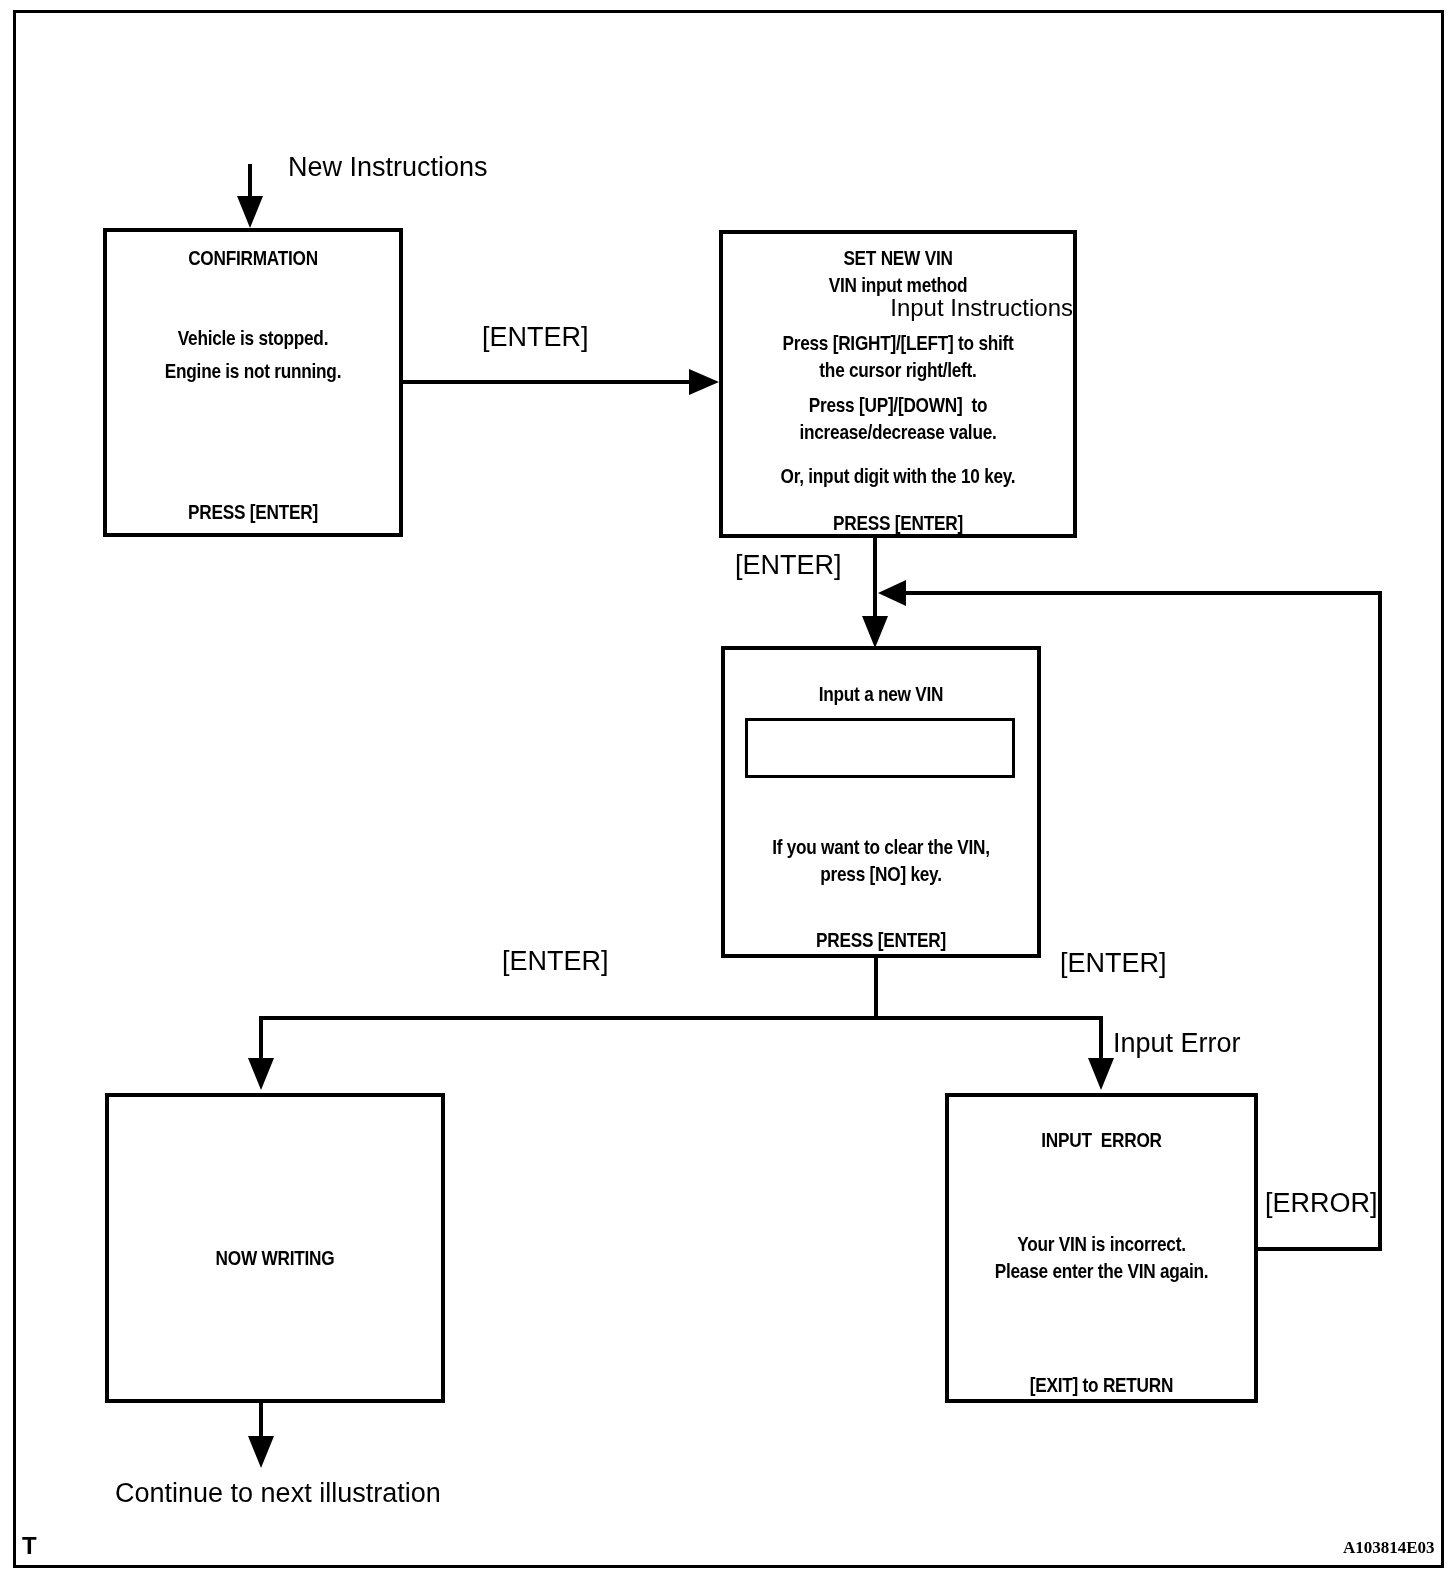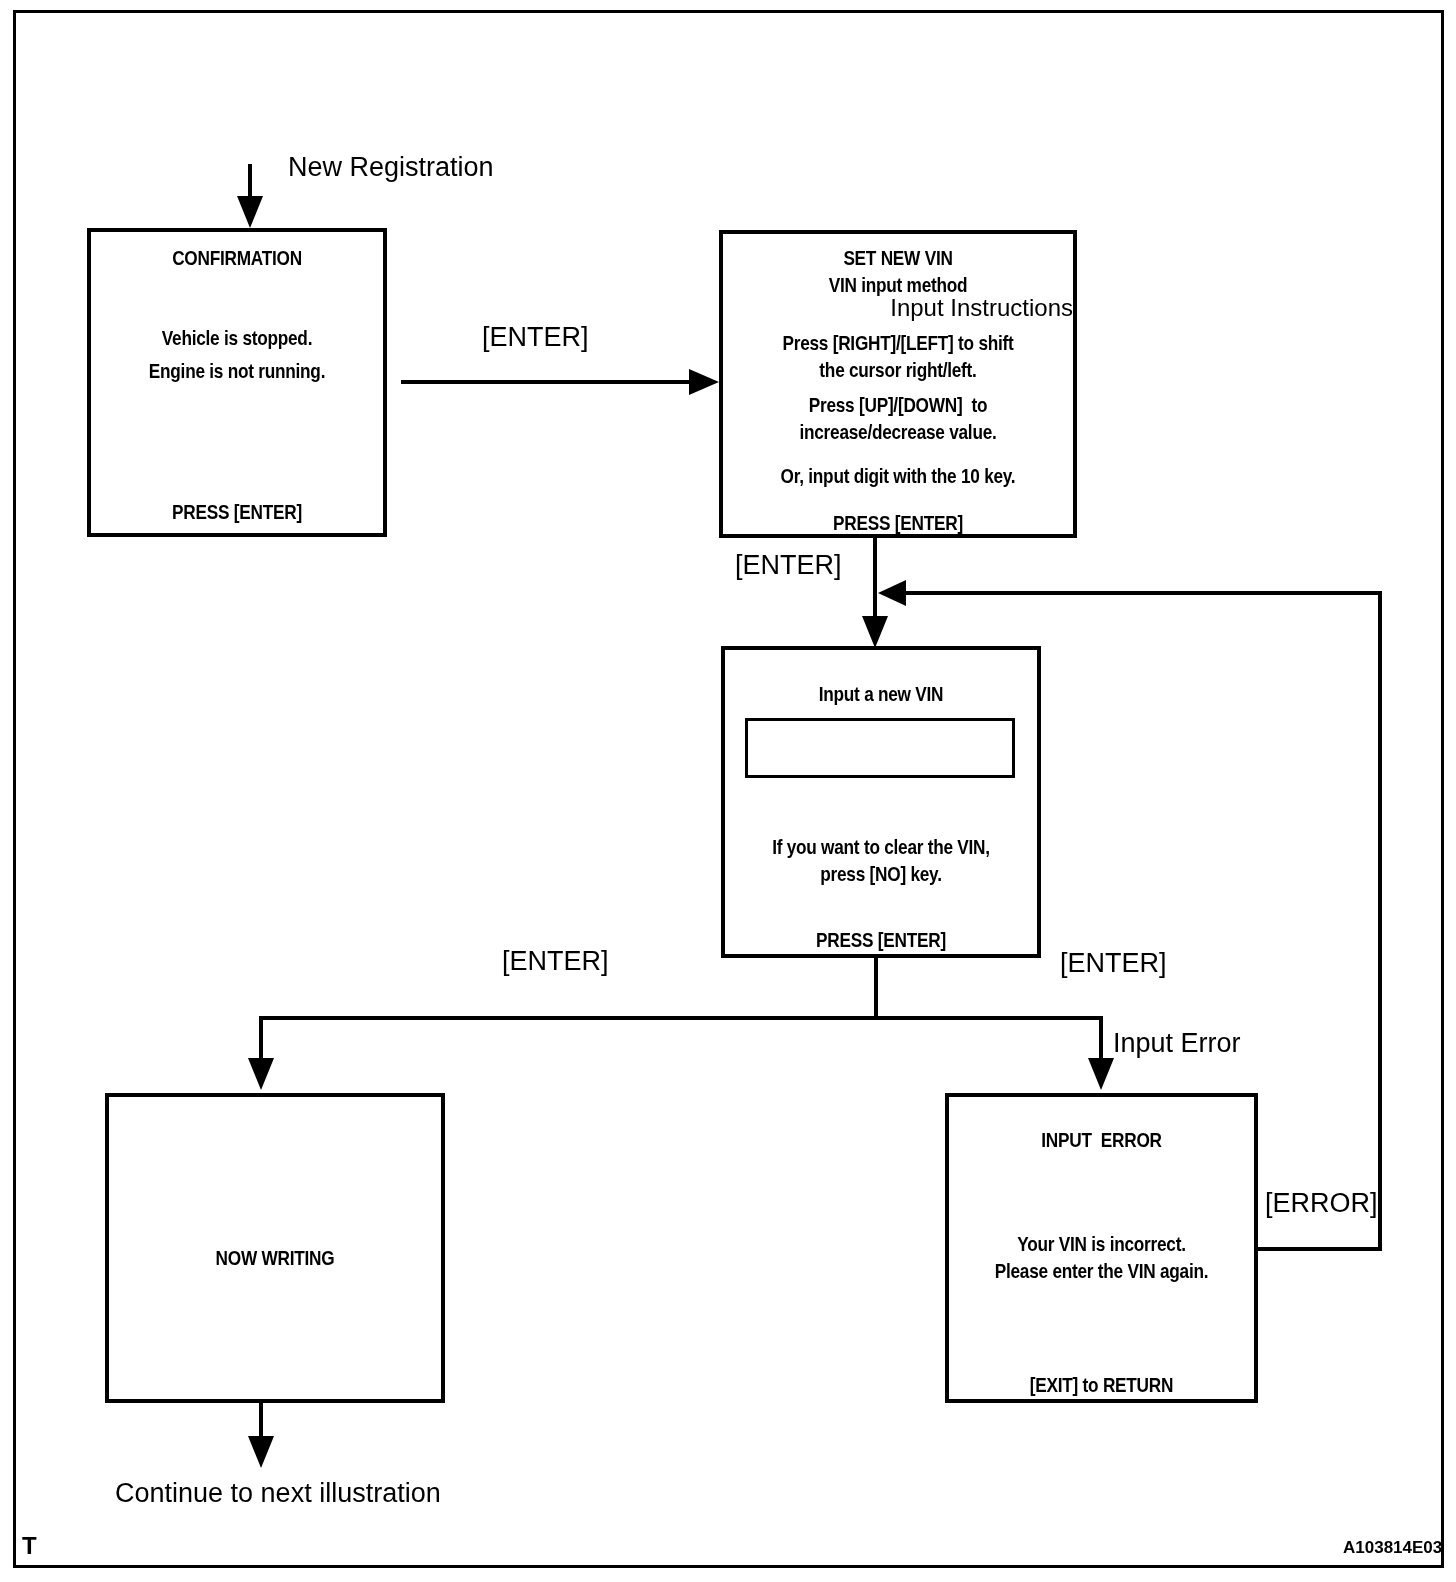--- a/index.html
+++ b/index.html
@@ -41,25 +41,25 @@
     border:3px solid #000; background:#fff;
   }
 </style>
 </head>
 <body>
 
 <div class="page">
 
   <div class="frame"></div>
 
-  <div class="label" style="left:288px; top:152px;">New Registration</div>
+  <div class="label" style="left:288px; top:152px;">New Instructions</div>
   <div class="line" style="left:248px; top:164px; width:4px; height:36px;"></div>
   <div class="ah ah-down" style="left:237px; top:196px;"></div>
 
-  <div class="box" style="left:87px; top:228px; width:300px; height:309px;">
+  <div class="box" style="left:103px; top:228px; width:300px; height:309px;">
     <div class="btext" style="top:13px;">CONFIRMATION</div>
     <div class="btext" style="top:93px;">Vehicle is stopped.</div>
     <div class="btext" style="top:126px;">Engine is not running.</div>
     <div class="btext" style="top:267px;">PRESS [ENTER]</div>
   </div>
 
   <div class="label" style="left:482px; top:322px;">[ENTER]</div>
   <div class="line" style="left:401px; top:380px; width:290px; height:4px;"></div>
   <div class="ah ah-right" style="left:689px; top:369px;"></div>
 
@@ -111,15 +111,15 @@
     <div class="btext" style="top:134px;">Your VIN is incorrect.</div>
     <div class="btext" style="top:161px;">Please enter the VIN again.</div>
     <div class="btext" style="top:275px;">[EXIT] to RETURN</div>
   </div>
 
   <div class="line" style="left:259px; top:1401px; width:4px; height:37px;"></div>
   <div class="ah ah-down" style="left:248px; top:1436px;"></div>
   <div class="label" style="left:115px; top:1478px;">Continue to next illustration</div>
 
   <div class="corner-t" style="left:22px; top:1532px;">T</div>
-  <div class="small-bold" style="left:1343px; top:1538px;">A103814E03</div>
+  <div class="small-bold" style="left:1343px; top:1538px;font-family:Liberation Serif, serif;">A103814E03</div>
 
 </div>
 
 </body></html>

